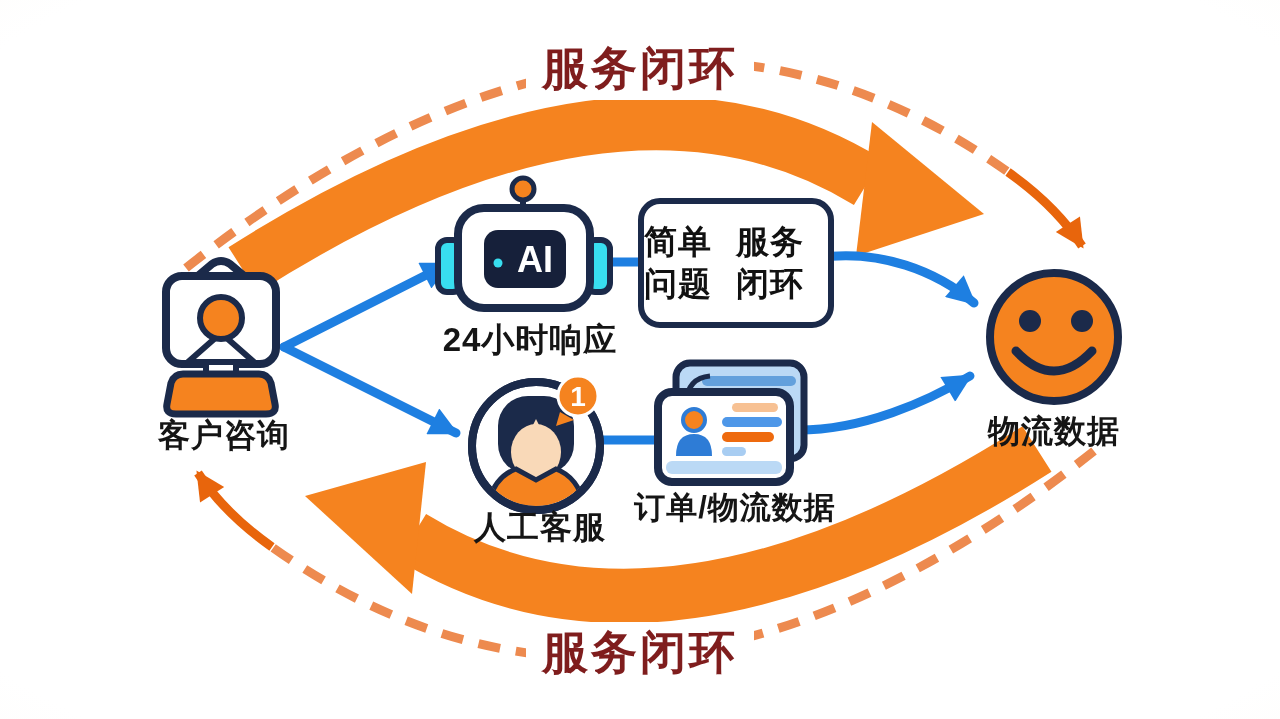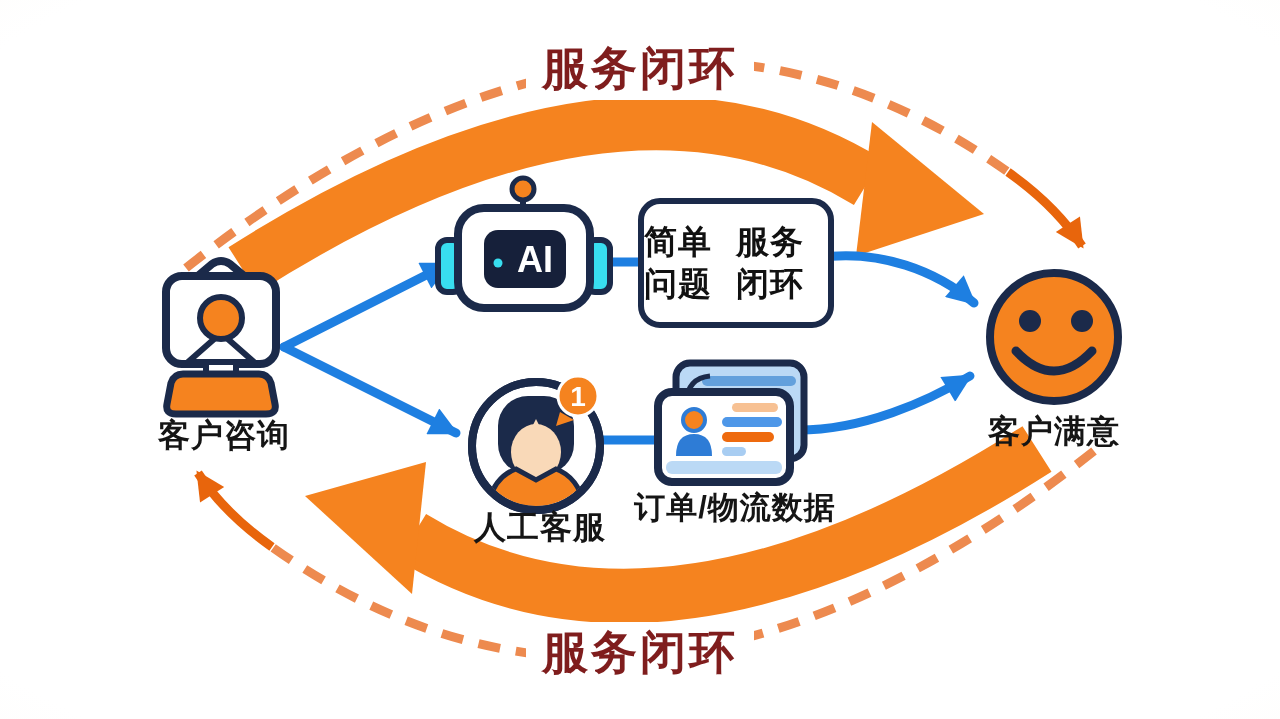--- a/index.html
+++ b/index.html
@@ -150,22 +150,23 @@
       <circle cx="1030" cy="321" r="11" fill="#1B2A4A"></circle>
       <circle cx="1082" cy="321" r="11" fill="#1B2A4A"></circle>
       <path d="M 1016,351 Q 1054,391 1092,351" fill="none" stroke="#1B2A4A" stroke-width="9" stroke-linecap="round"></path>
     </g>
   </svg>
 
   <div class="loop-title" style="top:38px;">服务闭环</div>
   <div class="loop-title" style="top:622px;">服务闭环</div>
 
   <div class="label" style="left:224px;top:436px;font-size:32px;">客户咨询</div>
+  <div class="label" style="left:530px;top:340px;font-size:33px;">24小时响应</div>
   <div class="label" style="left:540px;top:528px;font-size:32px;">人工客服</div>
   <div class="label" style="left:735px;top:508px;font-size:31px;text-align:right;">订单/物流数据</div>
-  <div class="label" style="left:1054px;top:432px;font-size:32px;">客户满意</div>
+  <div class="label" style="left:1054px;top:432px;font-size:32px;">物流数据</div>
 
   <div class="reply-box">
     <span>简单问题</span>
     <span>服务闭环</span>
   </div>
 
 </div>
 
 </body></html>

